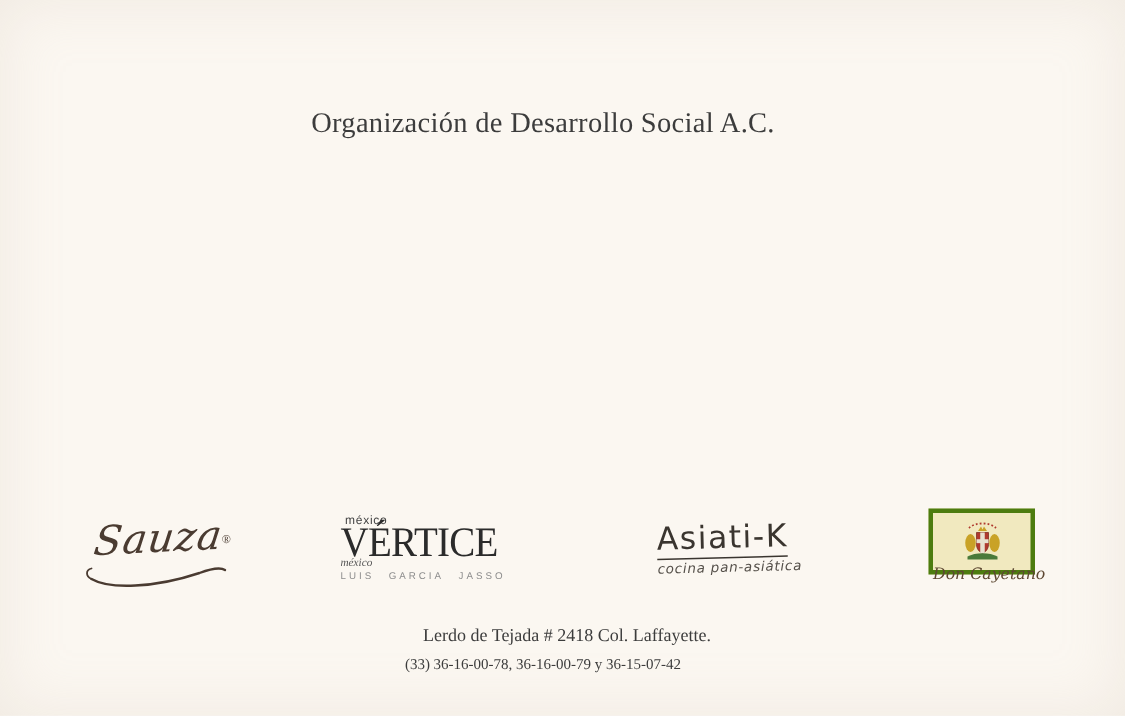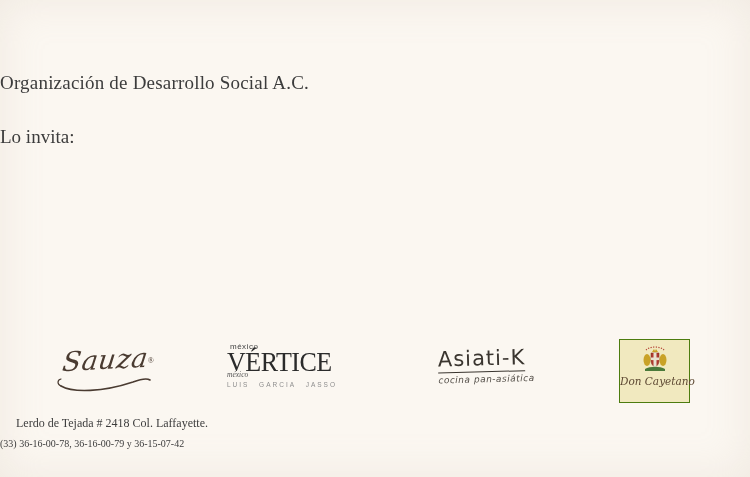--- a/index.html
+++ b/index.html
@@ -7,21 +7,21 @@
     position: relative;
     width: 750px;
     height: 477px;
     background: #fbf7f1;
     box-shadow: inset 0 0 40px rgba(210,195,180,0.25);
     font-family: "Liberation Serif", serif;
     color: #3c3c3c;
     overflow: hidden;
   }
   
-  .centered { position: absolute; left: 0; width: 724px; text-align: left; }
+  .centered { position: absolute; left: 0; width: 724px; text-align: center; }
 
   .org    { top: 72px;  font-size: 19px; letter-spacing: 0.2px; }
   .invite { top: 126px; font-size: 19px; }
   .event  { top: 175px; font-size: 19px; line-height: 29px; }
 
   .addr   { top: 416px; font-size: 12px; padding-left: 16px; }
   .phones { top: 438px; font-size: 10px; }
 
   
   .sauza { position: absolute; left: 55px; top: 344px; width: 105px; height: 52px; }
@@ -76,42 +76,41 @@
   }
   .a-tag {
     font-family: "DejaVu Sans", sans-serif;
     font-style: italic; font-size: 9px; letter-spacing: 0.5px;
     color: #55504a; margin-top: 2px;
   }
 
   
   .doncay {
     position: absolute; left: 619px; top: 339px;
-    width: 71px; height: 64px;
+    width: 71px; height: 44px;
     background: #f1e9bf;
-    border: 1px solid #4d7c0f;
+    border: 3px solid #4d7c0f;
     box-sizing: border-box;
     text-align: center;
   }
   .d-crest { display: block; margin: 4px auto 0 auto; }
   .d-name {
     font-family: "DejaVu Serif", serif;
     font-style: italic; font-size: 10.5px;
     color: #5d4832; white-space: nowrap;
     margin-top: 1px;
   }
 </style>
 </head>
 <body>
 
 <div class="card">
 
   <div class="centered org">Organización de Desarrollo Social A.C.</div>
 
-  <div class="centered invite">Lo invita:</div>
 
 
   <div>
 
     <div class="sauza">
       <span class="sauza-word">Sauza</span><span class="sauza-reg">®</span>
       <svg class="sauza-flourish" width="100" height="24" viewBox="0 0 100 24">
         <path d="M6,16 C18,23 48,22 78,12 C86,9 92,8 95,10" fill="none" stroke="#4a3b31" stroke-width="1.6" stroke-linecap="round"></path>
         <path d="M6,16 C2,14 2,10 6,9" fill="none" stroke="#4a3b31" stroke-width="1.2" stroke-linecap="round"></path>
       </svg>

